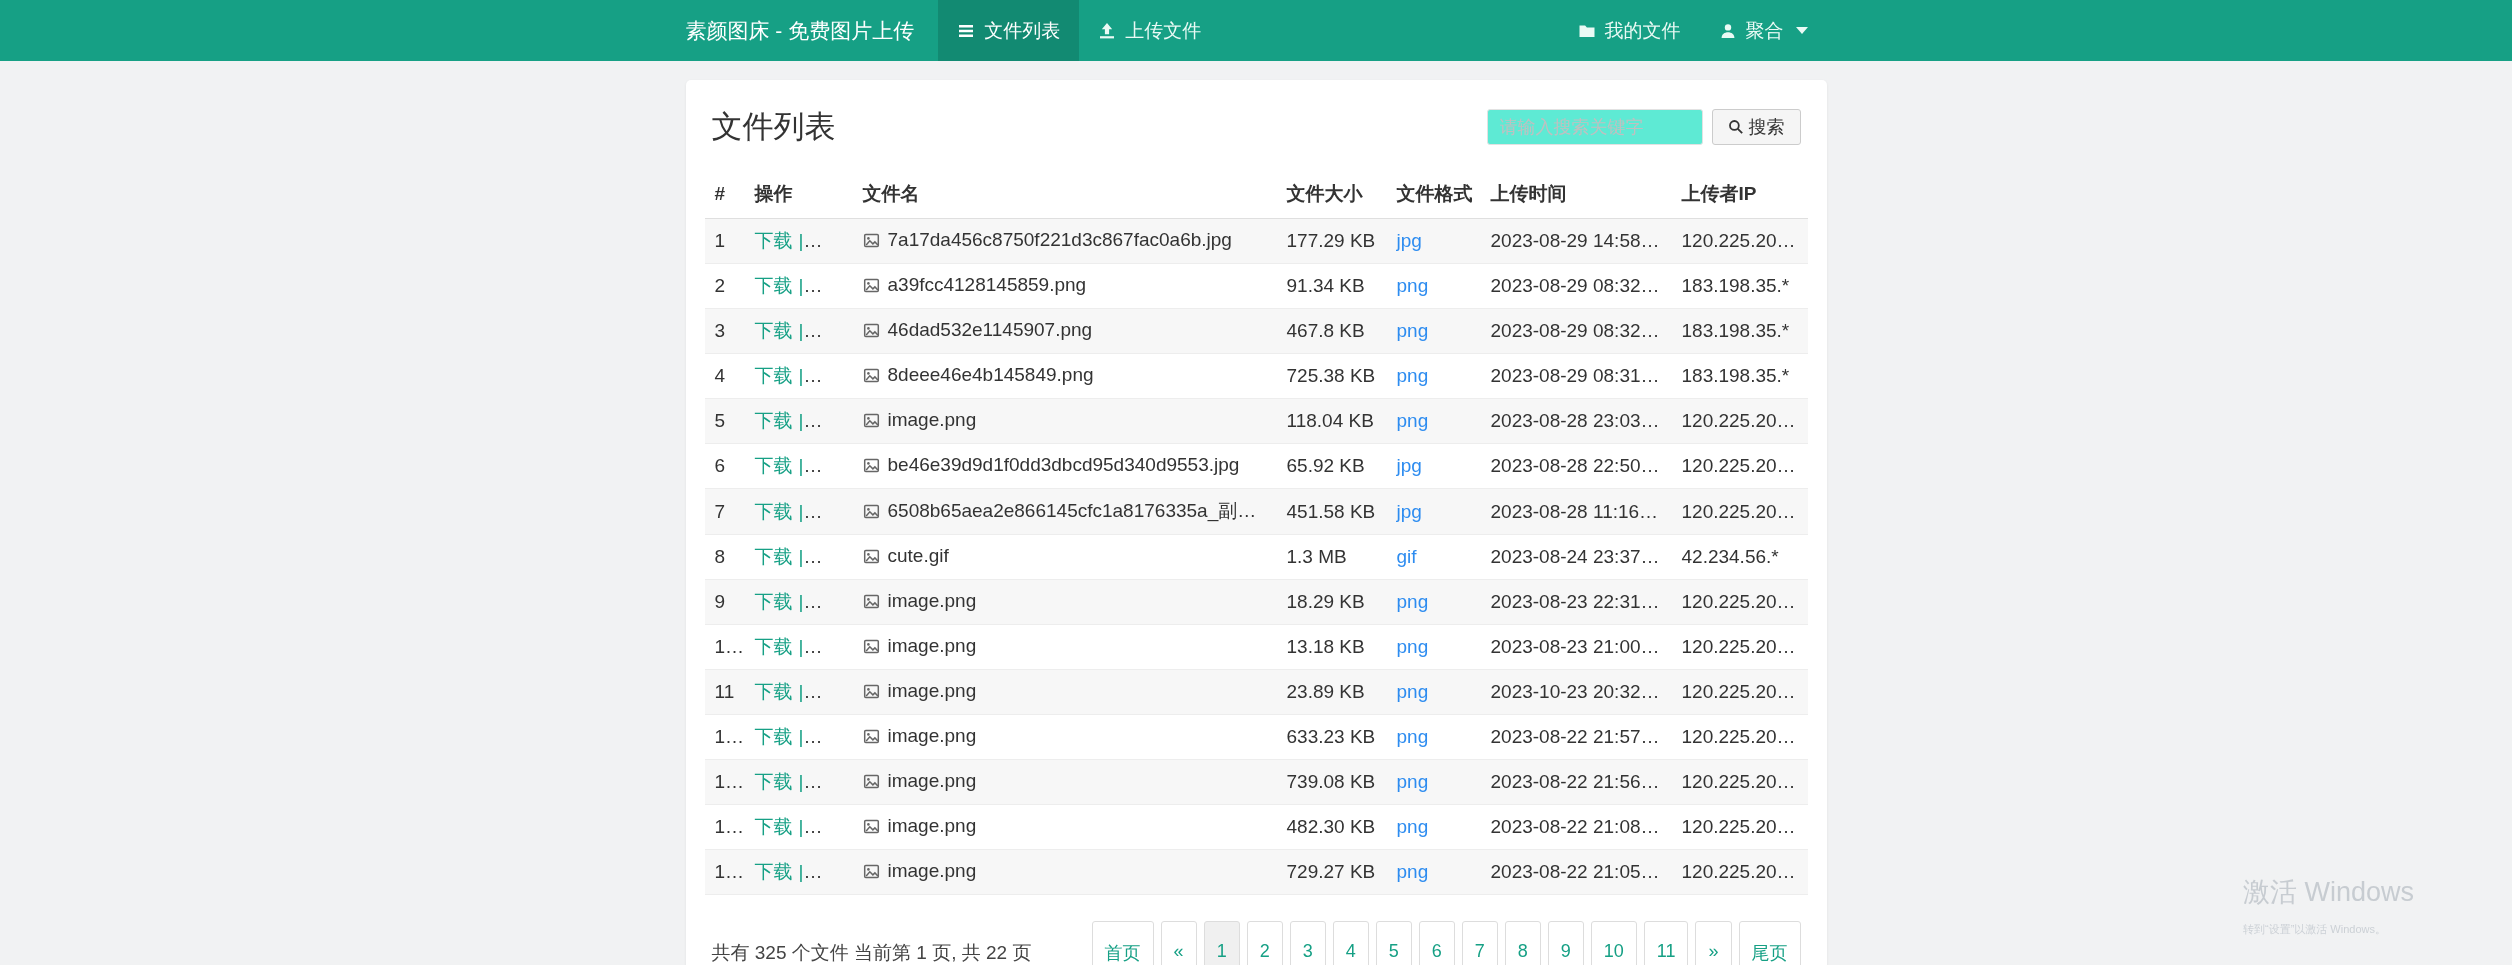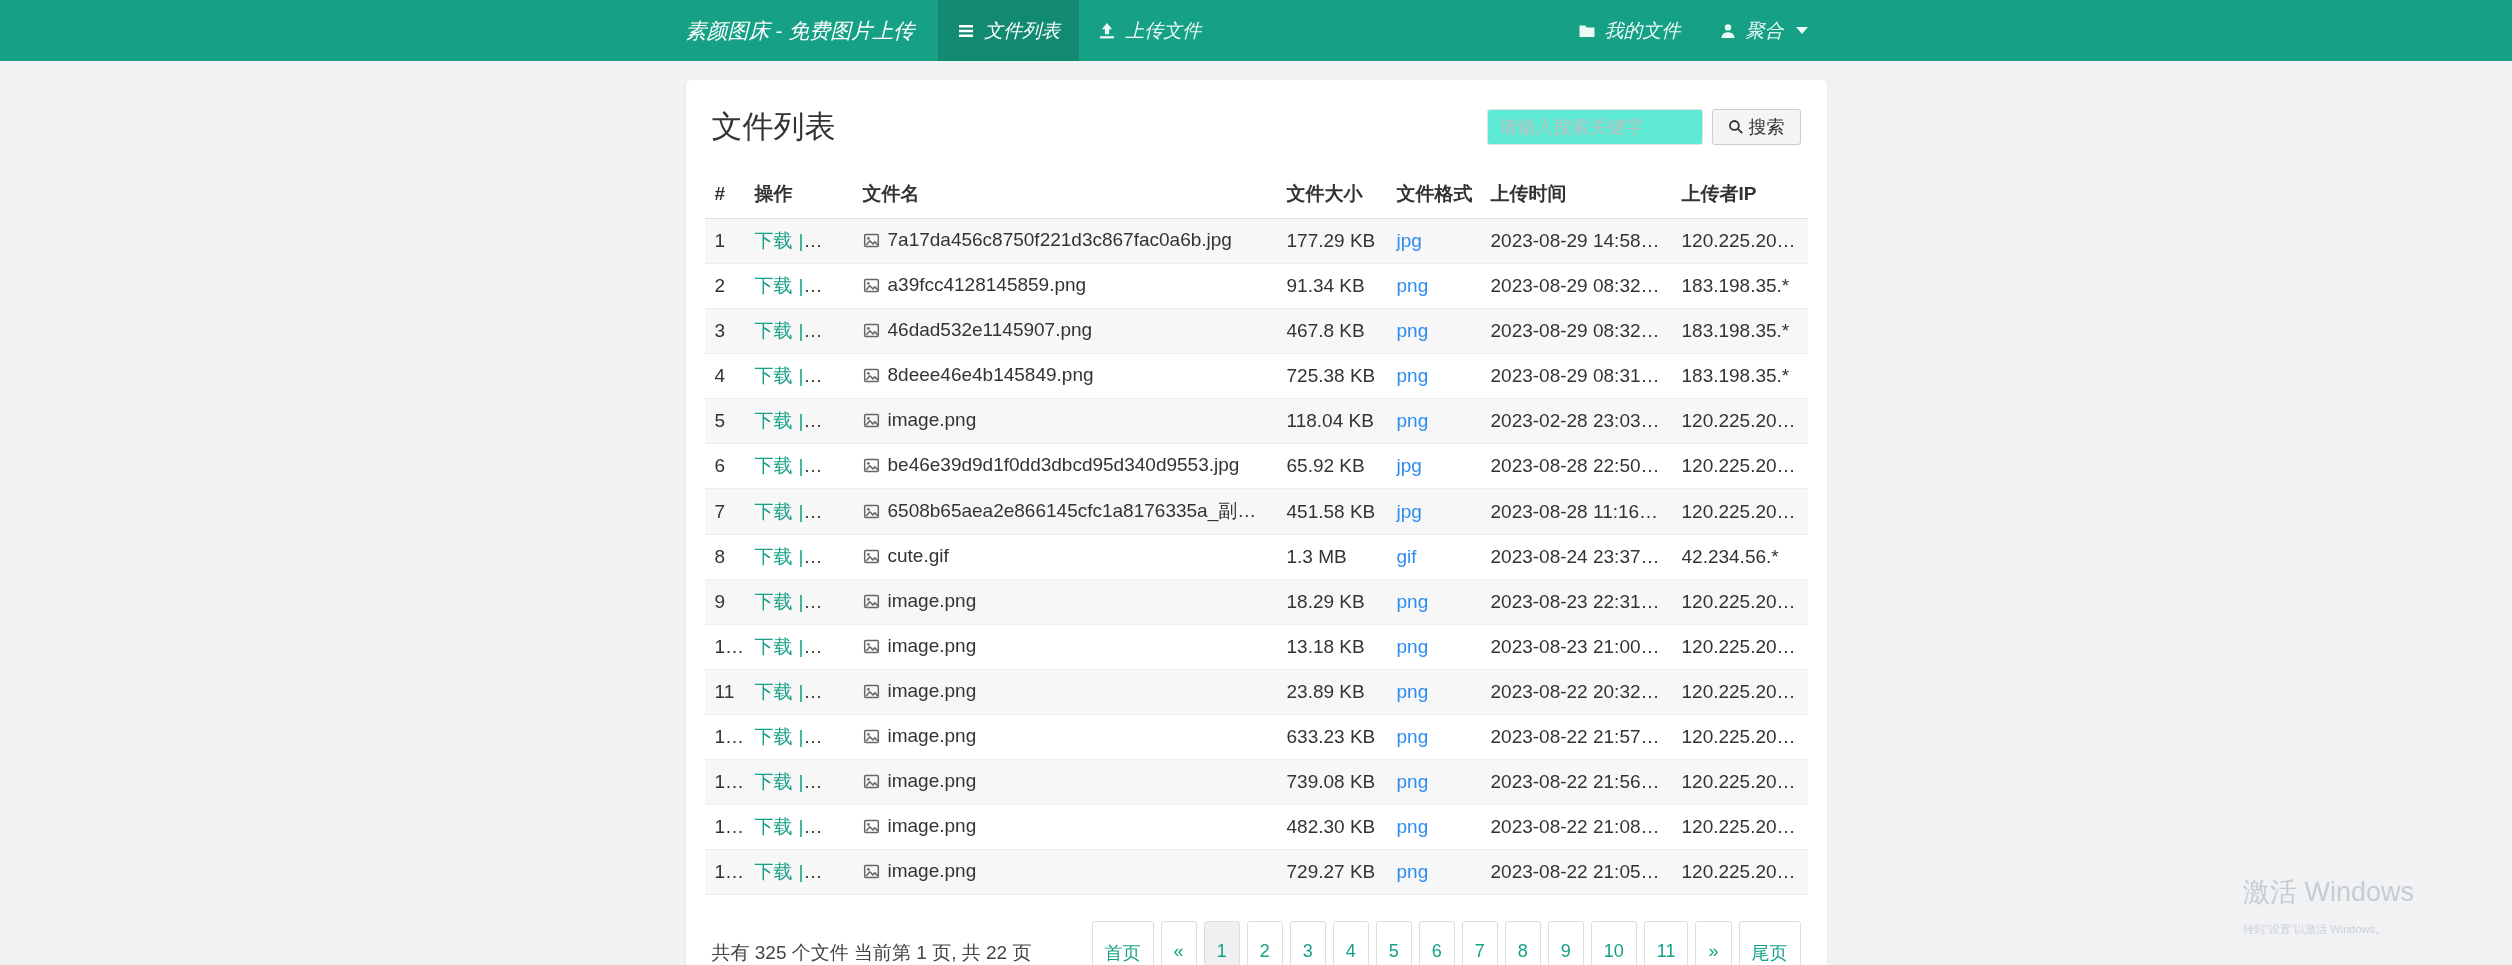--- a/index.html
+++ b/index.html
@@ -9,21 +9,21 @@
     --format-link:#2d8cf0;
   }
   *{box-sizing:border-box;}
   html,body{margin:0;padding:0;}
   body{
     width:2512px;height:965px;position:relative;overflow:hidden;
     background:#f1f2f3;color:#333;
     font-family:"Liberation Sans","DejaVu Sans",sans-serif;
   }
   
-  .navbar{height:61px;background:var(--navbar-bg);font-style:italic;}
+  .navbar{height:61px;background:var(--navbar-bg);}
   .container{width:1141px;margin:0 auto;height:100%;}
   .nav-inner{display:flex;align-items:stretch;height:100%;}
   .brand{display:flex;align-items:center;color:#fff;font-size:21px;margin-right:24px;text-decoration:none;cursor:pointer;white-space:nowrap;}
   .nav-left,.nav-right{display:flex;align-items:stretch;}
   .nav-right{margin-left:auto;}
   .nav-item{display:flex;align-items:center;gap:9px;padding:0 19px;color:#eafaf5;font-size:19px;text-decoration:none;cursor:pointer;white-space:nowrap;}
   .nav-item.active{background:var(--navbar-active-bg);color:#fff;}
   .nav-item .icon{display:inline-flex;align-items:center;}
   .caret{display:inline-block;width:0;height:0;border-left:6px solid transparent;border-right:6px solid transparent;border-top:7px solid #eafaf5;margin-left:3px;}
   
@@ -227,21 +227,21 @@
       <span class="file-icon">
         <svg width="17" height="17" viewBox="0 0 16 16">
                   <rect x="1.6" y="2.4" width="12.8" height="11.2" rx="1" fill="none" stroke="#666" stroke-width="1.4"></rect>
                   <circle cx="5.1" cy="6" r="1.2" fill="#666"></circle>
                   <path d="M3 12.2l3.4-3.9 2.9 2.9 1.9-1.9 2.8 2.9" fill="none" stroke="#666" stroke-width="1.4"></path>
                 </svg>
       </span><span>image.png</span>
     </td>
     <td>118.04 KB</td>
     <td><a class="format-link">png</a></td>
-    <td>2023-02-28 23:03:46</td>
+    <td>2023-08-28 23:03:46</td>
     <td>120.225.201.*</td>
   </tr>
           <tr>
     <td>6</td>
     <td><a class="action-link">下载</a><span class="action-sep">|</span><a class="action-link">查看</a></td>
     <td>
       <span class="file-icon">
         <svg width="17" height="17" viewBox="0 0 16 16">
                   <rect x="1.6" y="2.4" width="12.8" height="11.2" rx="1" fill="none" stroke="#666" stroke-width="1.4"></rect>
                   <circle cx="5.1" cy="6" r="1.2" fill="#666"></circle>
@@ -329,21 +329,21 @@
       <span class="file-icon">
         <svg width="17" height="17" viewBox="0 0 16 16">
                   <rect x="1.6" y="2.4" width="12.8" height="11.2" rx="1" fill="none" stroke="#666" stroke-width="1.4"></rect>
                   <circle cx="5.1" cy="6" r="1.2" fill="#666"></circle>
                   <path d="M3 12.2l3.4-3.9 2.9 2.9 1.9-1.9 2.8 2.9" fill="none" stroke="#666" stroke-width="1.4"></path>
                 </svg>
       </span><span>image.png</span>
     </td>
     <td>23.89 KB</td>
     <td><a class="format-link">png</a></td>
-    <td>2023-08-22 20:32:58</td>
+    <td>2023-10-23 20:32:58</td>
     <td>120.225.201.*</td>
   </tr>
           <tr>
     <td>12</td>
     <td><a class="action-link">下载</a><span class="action-sep">|</span><a class="action-link">查看</a></td>
     <td>
       <span class="file-icon">
         <svg width="17" height="17" viewBox="0 0 16 16">
                   <rect x="1.6" y="2.4" width="12.8" height="11.2" rx="1" fill="none" stroke="#666" stroke-width="1.4"></rect>
                   <circle cx="5.1" cy="6" r="1.2" fill="#666"></circle>

